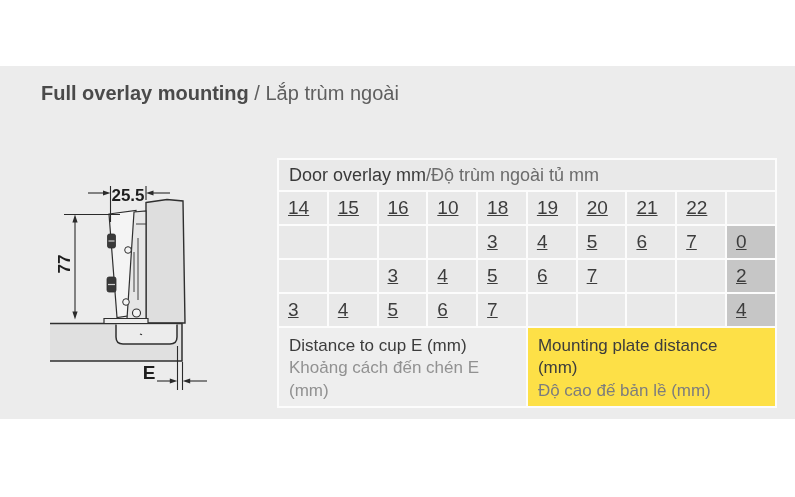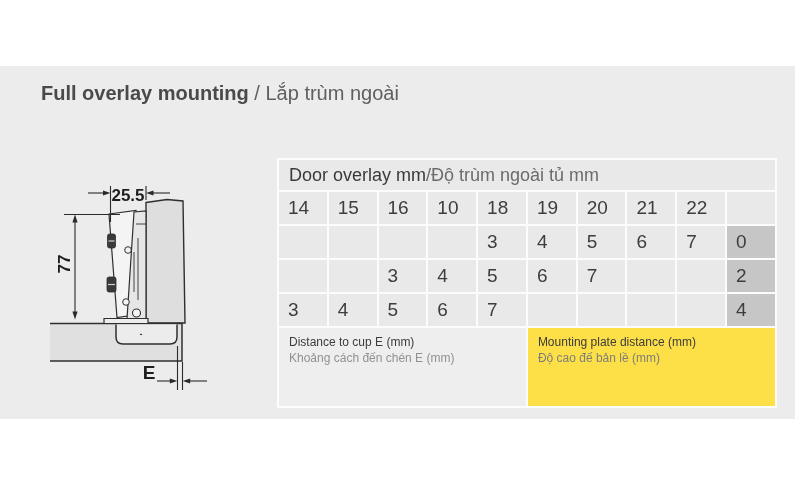--- a/index.html
+++ b/index.html
@@ -17,24 +17,24 @@
   .spec-table{
     position:absolute;left:277px;top:158px;width:500px;height:250px;
     display:grid;box-sizing:border-box;padding:2px;gap:2px;background:#fcfcfc;
     grid-template-columns:repeat(9,1fr) 48px;
     grid-template-rows:30px 32px 32px 32px 32px 78px;
   }
   .cell{background:#e9e9e9;display:flex;align-items:center;box-sizing:border-box;}
   .th{grid-column:1 / -1;padding-left:10px;font-size:18px;white-space:nowrap;overflow:hidden;}
   .th .h-en{font-weight:normal;color:#3a3a3a;}
   .th .h-sep,.th .h-vi{color:#6b6b6b;}
-  .num{font-size:19px;color:#3d3d3d;padding-left:9px;}
+  .num{font-size:19px;color:#3d3d3d;padding-left:9px;text-decoration:underline;}
   .dark{background:#c6c6c6;}
   .foot{align-items:flex-start;flex-direction:column;justify-content:flex-start;
-        padding:7px 10px;font-size:12px;line-height:1.32;}
+        padding:7px 10px;font-size:17px;line-height:1.32;}
   .foot-left{grid-column:1 / 6;background:#eeeeee;}
   .foot-right{grid-column:6 / -1;background:#fde047;}
   .f-en{color:#3c3c3c;}
   .foot-left .f-vi{color:#919191;max-width:200px;}
   .foot-right .f-en{max-width:210px;}
   .foot-right .f-vi{color:#7d7d7d;}
 
   
   .diagram{position:absolute;left:38px;top:168px;}
   .dim-text{font-family:"Liberation Sans", sans-serif;font-weight:bold;fill:#1e1e1e;}

